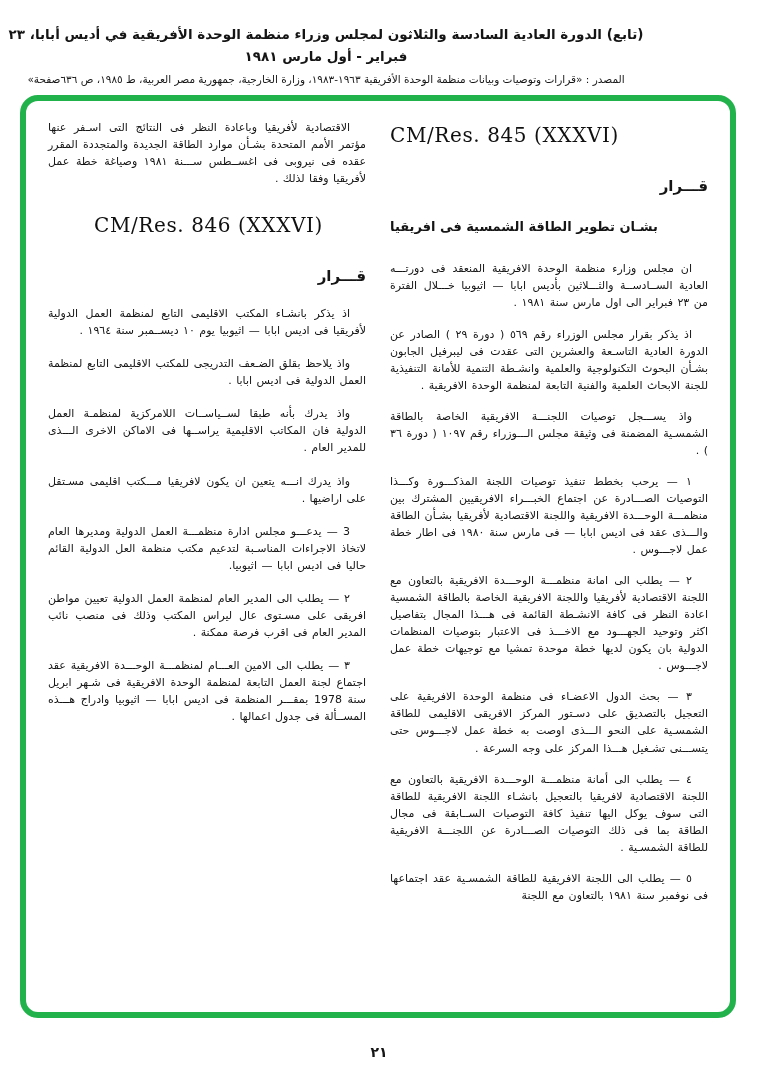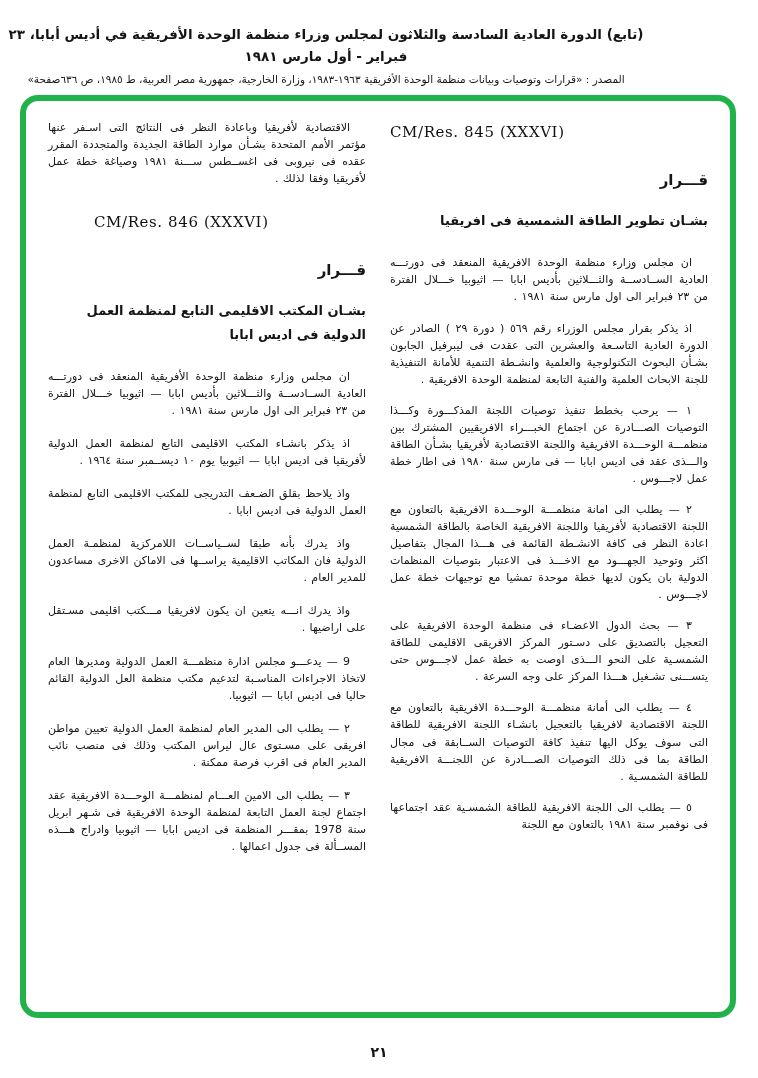--- a/index.html
+++ b/index.html
@@ -40,34 +40,34 @@
     flex:1 1 0;
     min-width:0;
     direction:rtl;
   }
   
   .blk { direction:rtl; }
   .blk.latin {
     direction:ltr;
     text-align:left;
     font-family:"DejaVu Serif","Liberation Serif",serif;
-    font-size:15px;
+    font-size:20px;
     letter-spacing:0.6px;
     color:#101010;
     margin:4px 0 30px 0;
   }
   .col-left .blk.latin { margin-top:26px;margin-left:46px; }
   .blk.title {
     font-weight:bold;
     font-size:15px;
     letter-spacing:1px;
     margin:2px 0 20px 0;
   }
   .blk.subtitle {
-    text-align:right;
+    text-align:left;
     font-weight:bold;
     font-size:13px;
     line-height:1.8;
     margin:0 0 22px 0;
   }
   .blk.para {
     text-align:justify;
     text-justify:inter-word;
     font-size:11px;
     line-height:1.55;
@@ -93,37 +93,36 @@
   <div class="hdr-l2">المصدر : «قرارات وتوصيات وبيانات منظمة الوحدة الأفريقية ١٩٦٣-١٩٨٣، وزارة الخارجية، جمهورية مصر العربية، ط ١٩٨٥، ص ٦٣٦صفحة»</div>
 </header>
 
 <main class="frame" style="border-color: rgb(34, 178, 76);">
   <section class="col col-right" id="col-right">
       <div class="blk latin">CM/Res. 845 (XXXVI)</div>
       <div class="blk title">قـــرار</div>
       <div class="blk subtitle">بشـان تطوير الطاقة الشمسية فى افريقيا</div>
       <div class="blk para">ان مجلس وزارء منظمة الوحدة الافريقية المنعقد فى دورتـــه العادية الســادســة والثـــلاثين بأديس ابابا — اثيوبيا خـــلال الفترة من ٢٣ فبراير الى اول مارس سنة ١٩٨١ .</div>
       <div class="blk para">اذ يذكر بقرار مجلس الوزراء رقم ٥٦٩ ( دورة ٢٩ ) الصادر عن الدورة العادية التاسـعة والعشرين التى عقدت فى ليبرفيل الجابون بشـأن البحوث التكنولوجية والعلمية وانشـطة التنمية للأمانة التنفيذية للجنة الابحاث العلمية والفنية التابعة لمنظمة الوحدة الافريقية .</div>
+      <div class="blk para">واذ يســـجل توصيات اللجنـــة الافريقية الخاصة بالطاقة الشمسـية المضمنة فى وثيقة مجلس الـــوزراء رقم ١٠٩٧ ( دورة ٣٦ ) .</div>
       <div class="blk para">١ — يرحب بخطط تنفيذ توصيات اللجنة المذكـــورة وكـــذا التوصيات الصـــادرة عن اجتماع الخبـــراء الافريقيين المشترك بين منظمـــة الوحـــدة الافريقية واللجنة الاقتصادية لأفريقيا بشـأن الطاقة والـــذى عقد فى اديس ابابا — فى مارس سنة ١٩٨٠ فى اطار خطة عمل لاجـــوس .</div>
       <div class="blk para">٢ — يطلب الى امانة منظمـــة الوحـــدة الافريقية بالتعاون مع اللجنة الاقتصادية لأفريقيا واللجنة الافريقية الخاصة بالطاقة الشمسية اعادة النظر فى كافة الانشـطة القائمة فى هـــذا المجال بتفاصيل اكثر وتوحيد الجهـــود مع الاخـــذ فى الاعتبار بتوصيات المنظمات الدولية بان يكون لديها خطة موحدة تمشيا مع توجيهات خطة عمل لاجـــوس .</div>
       <div class="blk para">٣ — بحث الدول الاعضـاء فى منظمة الوحدة الافريقية على التعجيل بالتصديق على دسـتور المركز الافريقى الاقليمى للطاقة الشمسـية على النحو الـــذى اوصت به خطة عمل لاجـــوس حتى يتســـنى تشـغيل هـــذا المركز على وجه السرعة .</div>
       <div class="blk para">٤ — يطلب الى أمانة منظمـــة الوحـــدة الافريقية بالتعاون مع اللجنة الاقتصادية لافريقيا بالتعجيل بانشـاء اللجنة الافريقية للطاقة التى سوف يوكل اليها تنفيذ كافة التوصيات الســابقة فى مجال الطاقة بما فى ذلك التوصيات الصـــادرة عن اللجنـــة الافريقية للطاقة الشمسـية .</div>
       <div class="blk para">٥ — يطلب الى اللجنة الافريقية للطاقة الشمسـية عقد اجتماعها فى نوفمبر سنة ١٩٨١ بالتعاون مع اللجنة</div>
     </section>
   <section class="col col-left" id="col-left">
       <div class="blk para">الاقتصادية لأفريقيا وباعادة النظر فى النتائج التى اسـفر عنها مؤتمر الأمم المتحدة بشـأن موارد الطاقة الجديدة والمتجددة المقرر عقده فى نيروبى فى اغســطس ســـنة ١٩٨١ وصياغة خطة عمل لأفريقيا وفقا لذلك .</div>
       <div class="blk latin">CM/Res. 846 (XXXVI)</div>
       <div class="blk title">قـــرار</div>
-      <div class="blk subtitle">بشـان المكتب الاقليمى التابع لمنظمة العمل الدولية فى اديس ابابا</div>
-      <div class="blk para">ان مجلس وزارء منظمة الوحدة الأفريقية المنعقد فى دورتـــه العادية الســادســة والثـــلاثين بأديس ابابا — اثيوبيا خـــلال الفترة من ٢٣ فبراير الى اول مارس سنة ١٩٨١ .</div>
       <div class="blk para">اذ يذكر بانشـاء المكتب الاقليمى التابع لمنظمة العمل الدولية لأفريقيا فى اديس ابابا — اثيوبيا يوم ١٠ ديســمبر سنة ١٩٦٤ .</div>
       <div class="blk para">واذ يلاحظ بقلق الضـعف التدريجى للمكتب الاقليمى التابع لمنظمة العمل الدولية فى اديس ابابا .</div>
-      <div class="blk para">واذ يدرك بأنه طبقا لســياســات اللامركزية لمنظمـة العمل الدولية فان المكاتب الاقليمية يراســها فى الاماكن الاخرى مساعدون للمدير العام .</div>
+      <div class="blk para">واذ يدرك بأنه طبقا لســياســات اللامركزية لمنظمـة العمل الدولية فان المكاتب الاقليمية يراســها فى الاماكن الاخرى الـــذى للمدير العام .</div>
       <div class="blk para">واذ يدرك انـــه يتعين ان يكون لافريقيا مـــكتب اقليمى مسـتقل على اراضيها .</div>
-      <div class="blk para">9 — يدعـــو مجلس ادارة منظمـــة العمل الدولية ومديرها العام لاتخاذ الاجراءات المناسـبة لتدعيم مكتب منظمة العل الدولية القائم حاليا فى اديس ابابا — اثيوبيا.</div>
+      <div class="blk para">3 — يدعـــو مجلس ادارة منظمـــة العمل الدولية ومديرها العام لاتخاذ الاجراءات المناسـبة لتدعيم مكتب منظمة العل الدولية القائم حاليا فى اديس ابابا — اثيوبيا.</div>
       <div class="blk para">٢ — يطلب الى المدير العام لمنظمة العمل الدولية تعيين مواطن افريقى على مسـتوى عال ليراس المكتب وذلك فى منصب نائب المدير العام فى اقرب فرصة ممكنة .</div>
       <div class="blk para">٣ — يطلب الى الامين العـــام لمنظمـــة الوحـــدة الافريقية عقد اجتماع لجنة العمل التابعة لمنظمة الوحدة الافريقية فى شـهر ابريل سنة 1978 بمقـــر المنظمة فى اديس ابابا — اثيوبيا وادراج هـــذه المســألة فى جدول اعمالها .</div>
     </section>
 </main>
 
 <footer class="ftr">
   <span class="pageno">٢١</span>
 </footer>
 
 </body></html>

